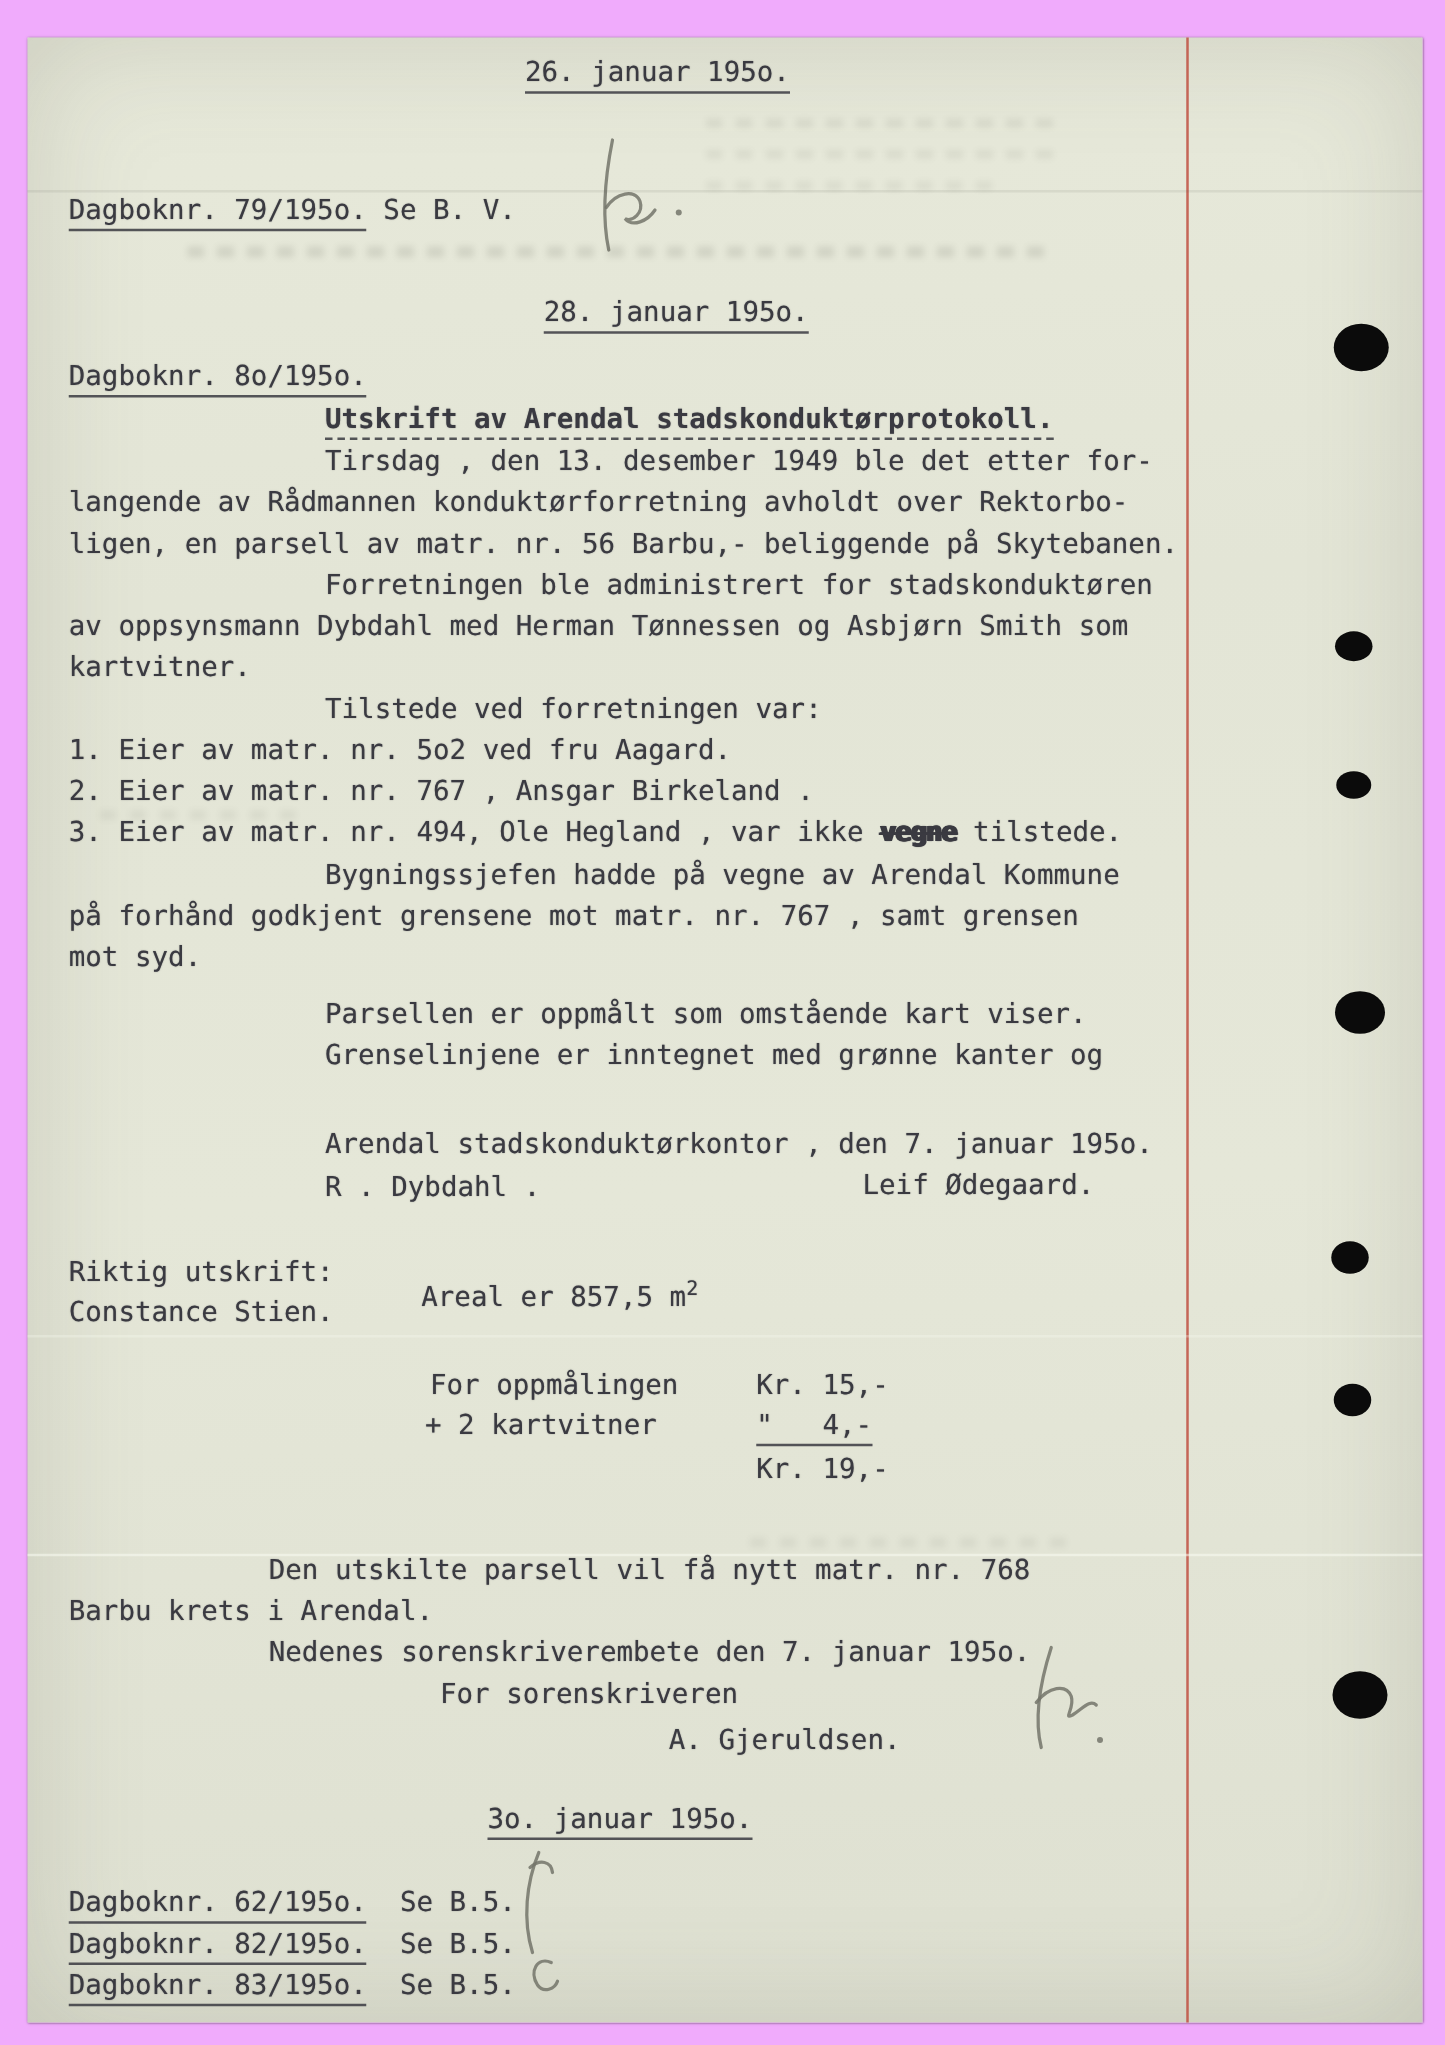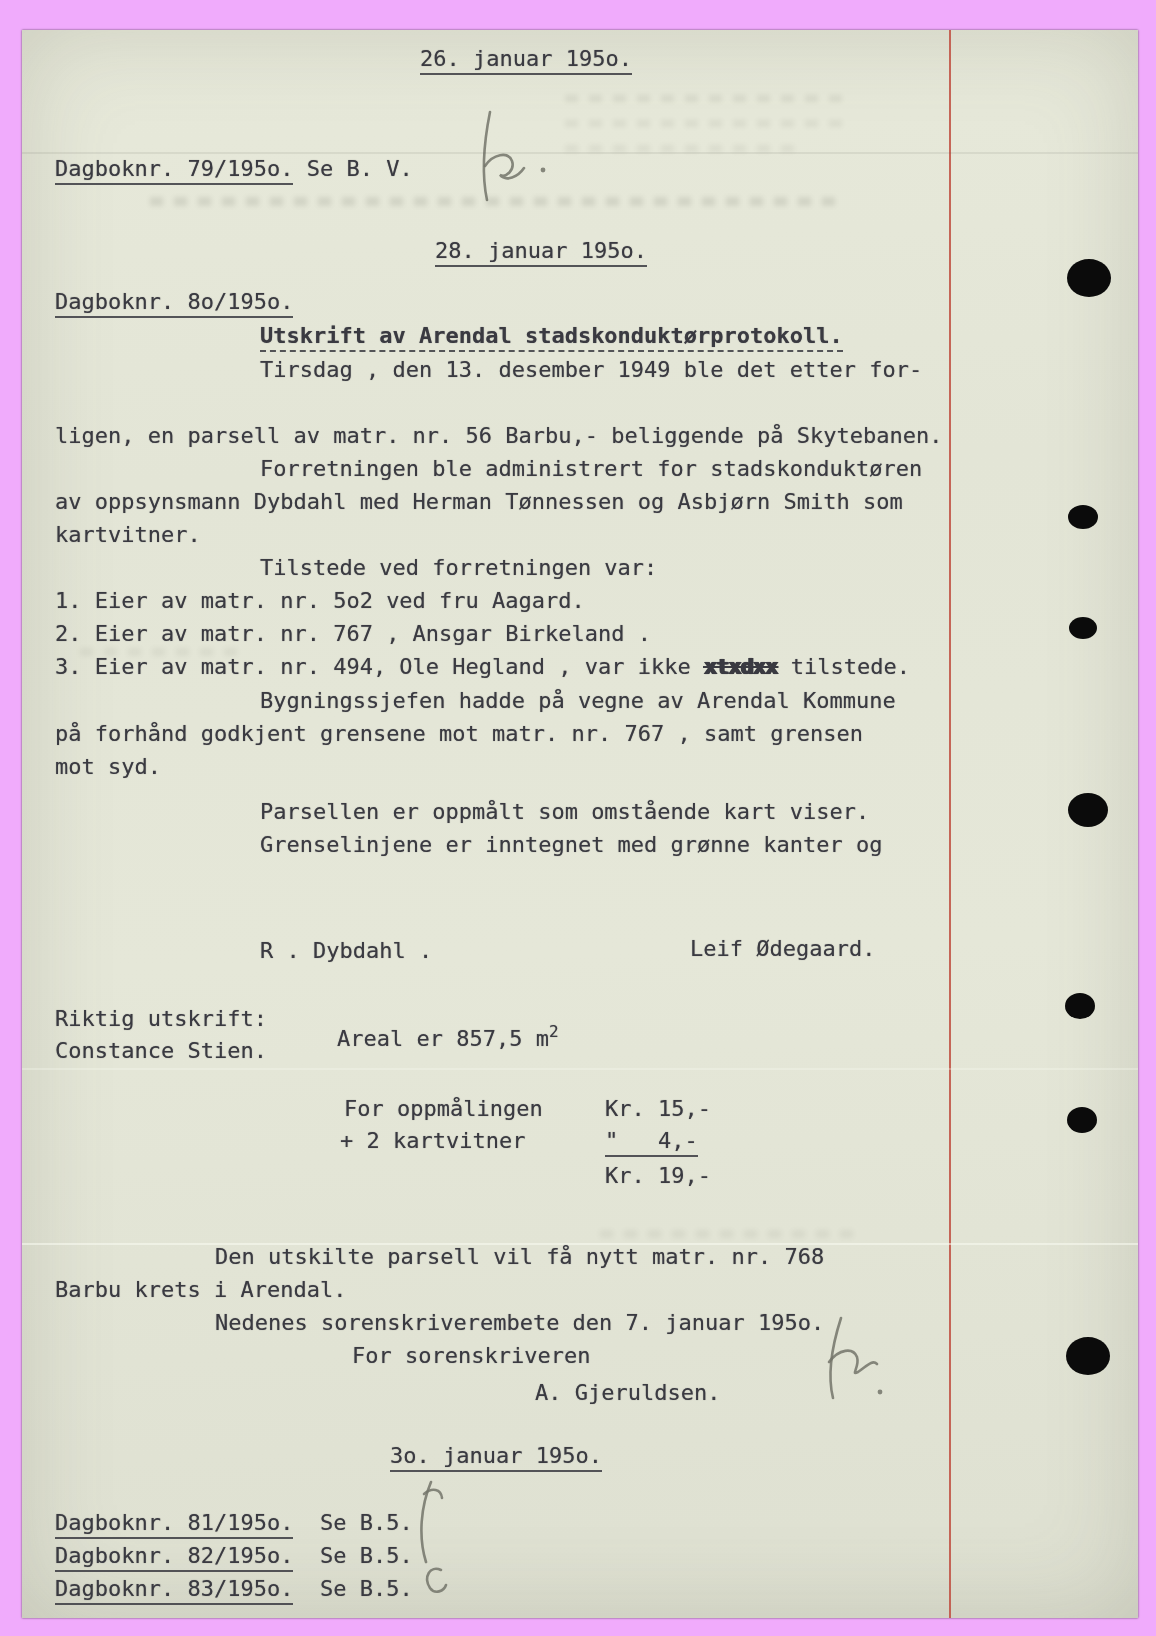--- a/index.html
+++ b/index.html
@@ -75,45 +75,47 @@
     <div class="hole" style="left: 1068px; top: 793px; width: 40px; height: 34px;"></div>
     <div class="hole" style="left: 1065px; top: 993px; width: 30px; height: 26px;"></div>
     <div class="hole" style="left: 1067px; top: 1107px; width: 30px; height: 26px;"></div>
     <div class="hole" style="left: 1066px; top: 1337px; width: 44px; height: 38px;"></div>
     <div class="tline" style="left: 420px; top: 46px;"><span class="u">26. januar 195o.</span></div>
     <div class="tline" style="left: 55px; top: 156px;"><span class="u">Dagboknr. 79/195o.</span><span> Se B. V.</span></div>
     <div class="tline" style="left: 435px; top: 238px;"><span class="u">28. januar 195o.</span></div>
     <div class="tline" style="left: 55px; top: 289px;"><span class="u">Dagboknr. 8o/195o.</span></div>
     <div class="tline" style="left: 260px; top: 323px; font-weight: bold;"><span class="u dash">Utskrift av Arendal stadskonduktørprotokoll.</span></div>
     <div class="tline" style="left: 260px; top: 357px;"><span>Tirsdag , den 13. desember 1949 ble det etter for-</span></div>
+    <div class="tline" style="left: 55px; top: 390px;"><span>langende av Rådmannen konduktørforretning avholdt over Rektorbo-</span></div>
     <div class="tline" style="left: 55px; top: 423px;"><span>ligen, en parsell av matr. nr. 56 Barbu,- beliggende på Skytebanen.</span></div>
     <div class="tline" style="left: 55px; top: 489px;"><span>av oppsynsmann Dybdahl med Herman Tønnessen og Asbjørn Smith som</span></div>
     <div class="tline" style="left: 260px; top: 456px;"><span>Forretningen ble administrert for stadskonduktøren</span></div>
     <div class="tline" style="left: 55px; top: 522px;"><span>kartvitner.</span></div>
     <div class="tline" style="left: 260px; top: 555px;"><span>Tilstede ved forretningen var:</span></div>
     <div class="tline" style="left: 55px; top: 588px;"><span>1. Eier av matr. nr. 5o2 ved fru Aagard.</span></div>
     <div class="tline" style="left: 55px; top: 621px;"><span>2. Eier av matr. nr. 767 , Ansgar Birkeland .</span></div>
-    <div class="tline" style="left: 55px; top: 654px;"><span>3. Eier av matr. nr. 494, Ole Hegland , var ikke </span><span class="strike">xtxdxx</span><span> tilstede.</span></div>
+    <div class="tline" style="left: 55px; top: 654px;"><span>3. Eier av matr. nr. 494, Ole Hegland , var ikke </span><span class="strike">vegne</span><span> tilstede.</span></div>
     <div class="tline" style="left: 260px; top: 688px;"><span>Bygningssjefen hadde på vegne av Arendal Kommune</span></div>
     <div class="tline" style="left: 55px; top: 721px;"><span>på forhånd godkjent grensene mot matr. nr. 767 , samt grensen</span></div>
     <div class="tline" style="left: 55px; top: 754px;"><span>mot syd.</span></div>
     <div class="tline" style="left: 260px; top: 832px;"><span>Grenselinjene er inntegnet med grønne kanter og</span></div>
     <div class="tline" style="left: 260px; top: 799px;"><span>Parsellen er oppmålt som omstående kart viser.</span></div>
+    <div class="tline" style="left: 260px; top: 903px;"><span>Arendal stadskonduktørkontor , den 7. januar 195o.</span></div>
     <div class="tline" style="left: 260px; top: 938px;"><span>R . Dybdahl .</span></div>
     <div class="tline" style="left: 690px; top: 936px;"><span>Leif Ødegaard.</span></div>
     <div class="tline" style="left: 55px; top: 1006px;"><span>Riktig utskrift:</span></div>
     <div class="tline" style="left: 55px; top: 1038px;"><span>Constance Stien.</span></div>
     <div class="tline" style="left: 337px; top: 1026px;"><span>Areal er 857,5 m</span><span class="sup">2</span></div>
     <div class="tline" style="left: 344px; top: 1096px;"><span>For oppmålingen</span></div>
     <div class="tline" style="left: 605px; top: 1096px;"><span>Kr. 15,-</span></div>
     <div class="tline" style="left: 340px; top: 1128px;"><span>+ 2 kartvitner</span></div>
     <div class="tline" style="left: 605px; top: 1128px;"><span class="u">"   4,-</span></div>
     <div class="tline" style="left: 605px; top: 1163px;"><span>Kr. 19,-</span></div>
     <div class="tline" style="left: 215px; top: 1244px;"><span>Den utskilte parsell vil få nytt matr. nr. 768</span></div>
     <div class="tline" style="left: 55px; top: 1277px;"><span>Barbu krets i Arendal.</span></div>
     <div class="tline" style="left: 215px; top: 1310px;"><span>Nedenes sorenskriverembete den 7. januar 195o.</span></div>
     <div class="tline" style="left: 352px; top: 1343px;"><span>For sorenskriveren</span></div>
     <div class="tline" style="left: 535px; top: 1380px;"><span>A. Gjeruldsen.</span></div>
     <div class="tline" style="left: 390px; top: 1443px;"><span class="u">3o. januar 195o.</span></div>
-    <div class="tline" style="left: 55px; top: 1510px;"><span class="u">Dagboknr. 81/195o.</span><span>  Se B.5.</span></div>
+    <div class="tline" style="left: 55px; top: 1510px;"><span class="u">Dagboknr. 62/195o.</span><span>  Se B.5.</span></div>
     <div class="tline" style="left: 55px; top: 1543px;"><span class="u">Dagboknr. 82/195o.</span><span>  Se B.5.</span></div>
     <div class="tline" style="left: 55px; top: 1576px;"><span class="u">Dagboknr. 83/195o.</span><span>  Se B.5.</span></div>
   </div>
 
 </body></html>

